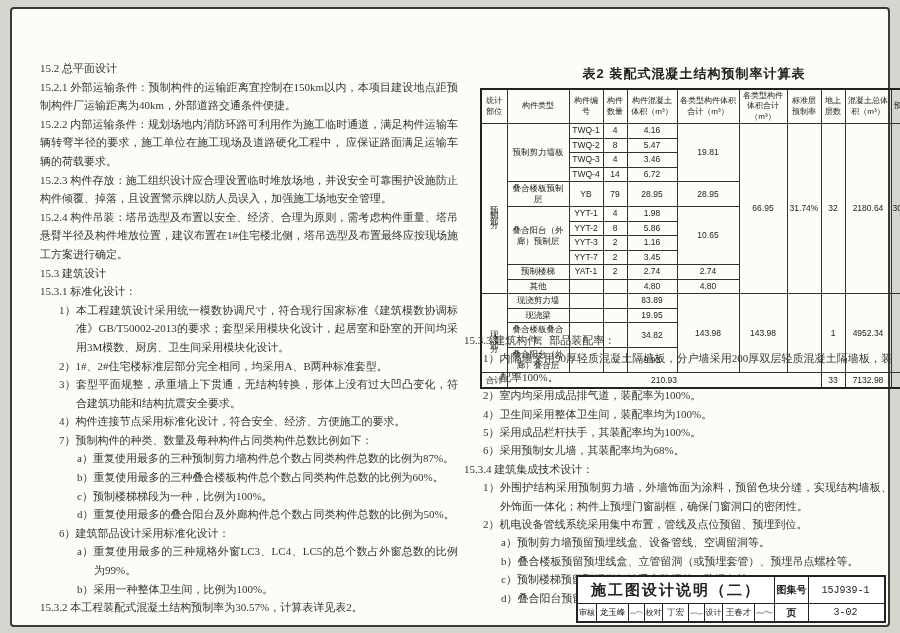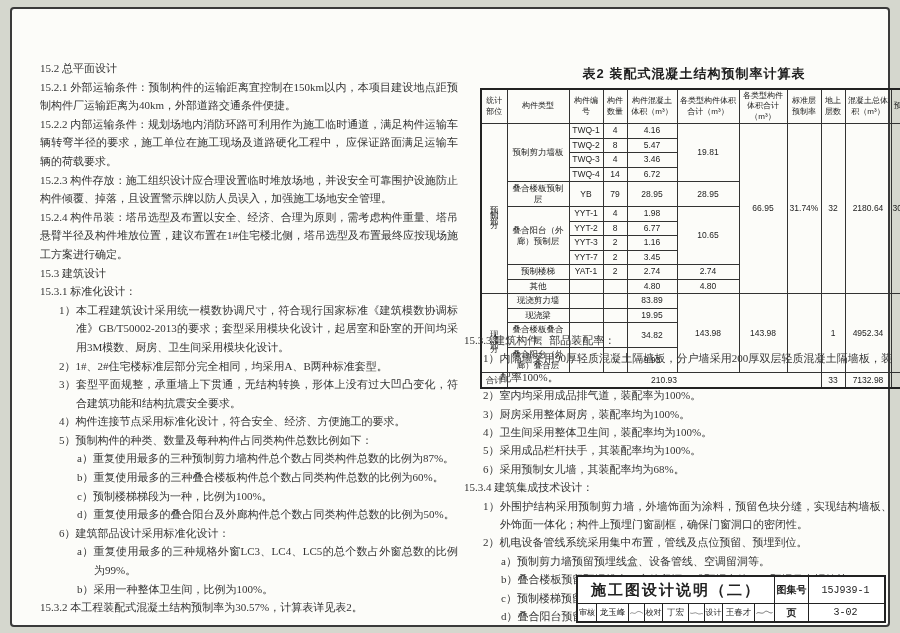--- a/index.html
+++ b/index.html
@@ -83,21 +83,21 @@
       <p class="para lv0">15.2.1 外部运输条件：预制构件的运输距离宜控制在150km以内，本项目建设地点距预制构件厂运输距离为40km，外部道路交通条件便捷。</p>
       <p class="para lv0">15.2.2 内部运输条件：规划场地内消防环路可利用作为施工临时通道，满足构件运输车辆转弯半径的要求，施工单位在施工现场及道路硬化工程中， 应保证路面满足运输车辆的荷载要求。</p>
       <p class="para lv0">15.2.3 构件存放：施工组织设计应合理设置临时堆放场地，并设安全可靠围护设施防止构件倾覆、掉落，且设置警示牌以防人员误入，加强施工场地安全管理。</p>
       <p class="para lv0">15.2.4 构件吊装：塔吊选型及布置以安全、经济、合理为原则，需考虑构件重量、塔吊悬臂半径及构件堆放位置，建议布置在1#住宅楼北侧，塔吊选型及布置最终应按现场施工方案进行确定。</p>
       <p class="para lv0">15.3 建筑设计</p>
       <p class="para lv0">15.3.1 标准化设计：</p>
       <p class="para lv1">1）本工程建筑设计采用统一模数协调尺寸，符合现行国家标准《建筑模数协调标准》GB/T50002-2013的要求；套型采用模块化设计，起居室和卧室的开间均采用3M模数、厨房、卫生间采用模块化设计。</p>
       <p class="para lv1">2）1#、2#住宅楼标准层部分完全相同，均采用A、B两种标准套型。</p>
       <p class="para lv1">3）套型平面规整，承重墙上下贯通，无结构转换，形体上没有过大凹凸变化，符合建筑功能和结构抗震安全要求。</p>
       <p class="para lv1">4）构件连接节点采用标准化设计，符合安全、经济、方便施工的要求。</p>
-      <p class="para lv1">5）预制构件的种类、数量及每种构件占同类构件总数比例如下：</p>
+      <p class="para lv1">7）预制构件的种类、数量及每种构件占同类构件总数比例如下：</p>
       <p class="para lv2">a）重复使用最多的三种预制剪力墙构件总个数占同类构件总数的比例为87%。</p>
       <p class="para lv2">b）重复使用最多的三种叠合楼板构件总个数占同类构件总数的比例为60%。</p>
       <p class="para lv2">c）预制楼梯梯段为一种，比例为100%。</p>
       <p class="para lv2">d）重复使用最多的叠合阳台及外廊构件总个数占同类构件总数的比例为50%。</p>
       <p class="para lv1">6）建筑部品设计采用标准化设计：</p>
       <p class="para lv2">a）重复使用最多的三种规格外窗LC3、LC4、LC5的总个数占外窗总数的比例为99%。</p>
       <p class="para lv2">b）采用一种整体卫生间，比例为100%。</p>
       <p class="para lv0">15.3.2 本工程装配式混凝土结构预制率为30.57%，计算表详见表2。</p>
     </div>
 
@@ -171,21 +171,21 @@
           <tr>
             <td rowspan="4">叠合阳台（外廊）预制层</td>
             <td>YYT-1</td>
             <td>4</td>
             <td>1.98</td>
             <td rowspan="4">10.65</td>
           </tr>
           <tr>
             <td>YYT-2</td>
             <td>8</td>
-            <td>6.77</td>
+            <td>5.86</td>
           </tr>
           <tr>
             <td>YYT-3</td>
             <td>2</td>
             <td>1.16</td>
           </tr>
           <tr>
             <td>YYT-7</td>
             <td>2</td>
             <td>3.45</td>
@@ -243,21 +243,20 @@
             <td></td>
           </tr>
         </tbody>
     </table>
   </div>
 
   <div class="right-text">
       <p class="para lv0">15.3.3 建筑构件、部品装配率：</p>
       <p class="para lv1">1）内隔墙采用90厚轻质混凝土隔墙板，分户墙采用200厚双层轻质混凝土隔墙板，装配率100%。</p>
       <p class="para lv1">2）室内均采用成品排气道，装配率为100%。</p>
-      <p class="para lv1">3）厨房采用整体厨房，装配率均为100%。</p>
       <p class="para lv1">4）卫生间采用整体卫生间，装配率均为100%。</p>
       <p class="para lv1">5）采用成品栏杆扶手，其装配率均为100%。</p>
       <p class="para lv1">6）采用预制女儿墙，其装配率均为68%。</p>
       <p class="para lv0">15.3.4 建筑集成技术设计：</p>
       <p class="para lv1">1）外围护结构采用预制剪力墙，外墙饰面为涂料，预留色块分缝，实现结构墙板、外饰面一体化；构件上预埋门窗副框，确保门窗洞口的密闭性。</p>
       <p class="para lv1">2）机电设备管线系统采用集中布置，管线及点位预留、预埋到位。</p>
       <p class="para lv2">a）预制剪力墙预留预埋线盒、设备管线、空调留洞等。</p>
       <p class="para lv2">b）叠合楼板预留预埋线盒、立管留洞（或预埋套管）、预埋吊点螺栓等。</p>
       <p class="para lv2">c）预制楼梯预留预埋栏杆扶手安装埋件、防滑条等。</p>
       <p class="para lv2">d）叠合阳台预留预埋栏杆扶手安装埋件、预埋线盒、立管留洞、地漏等。</p>

